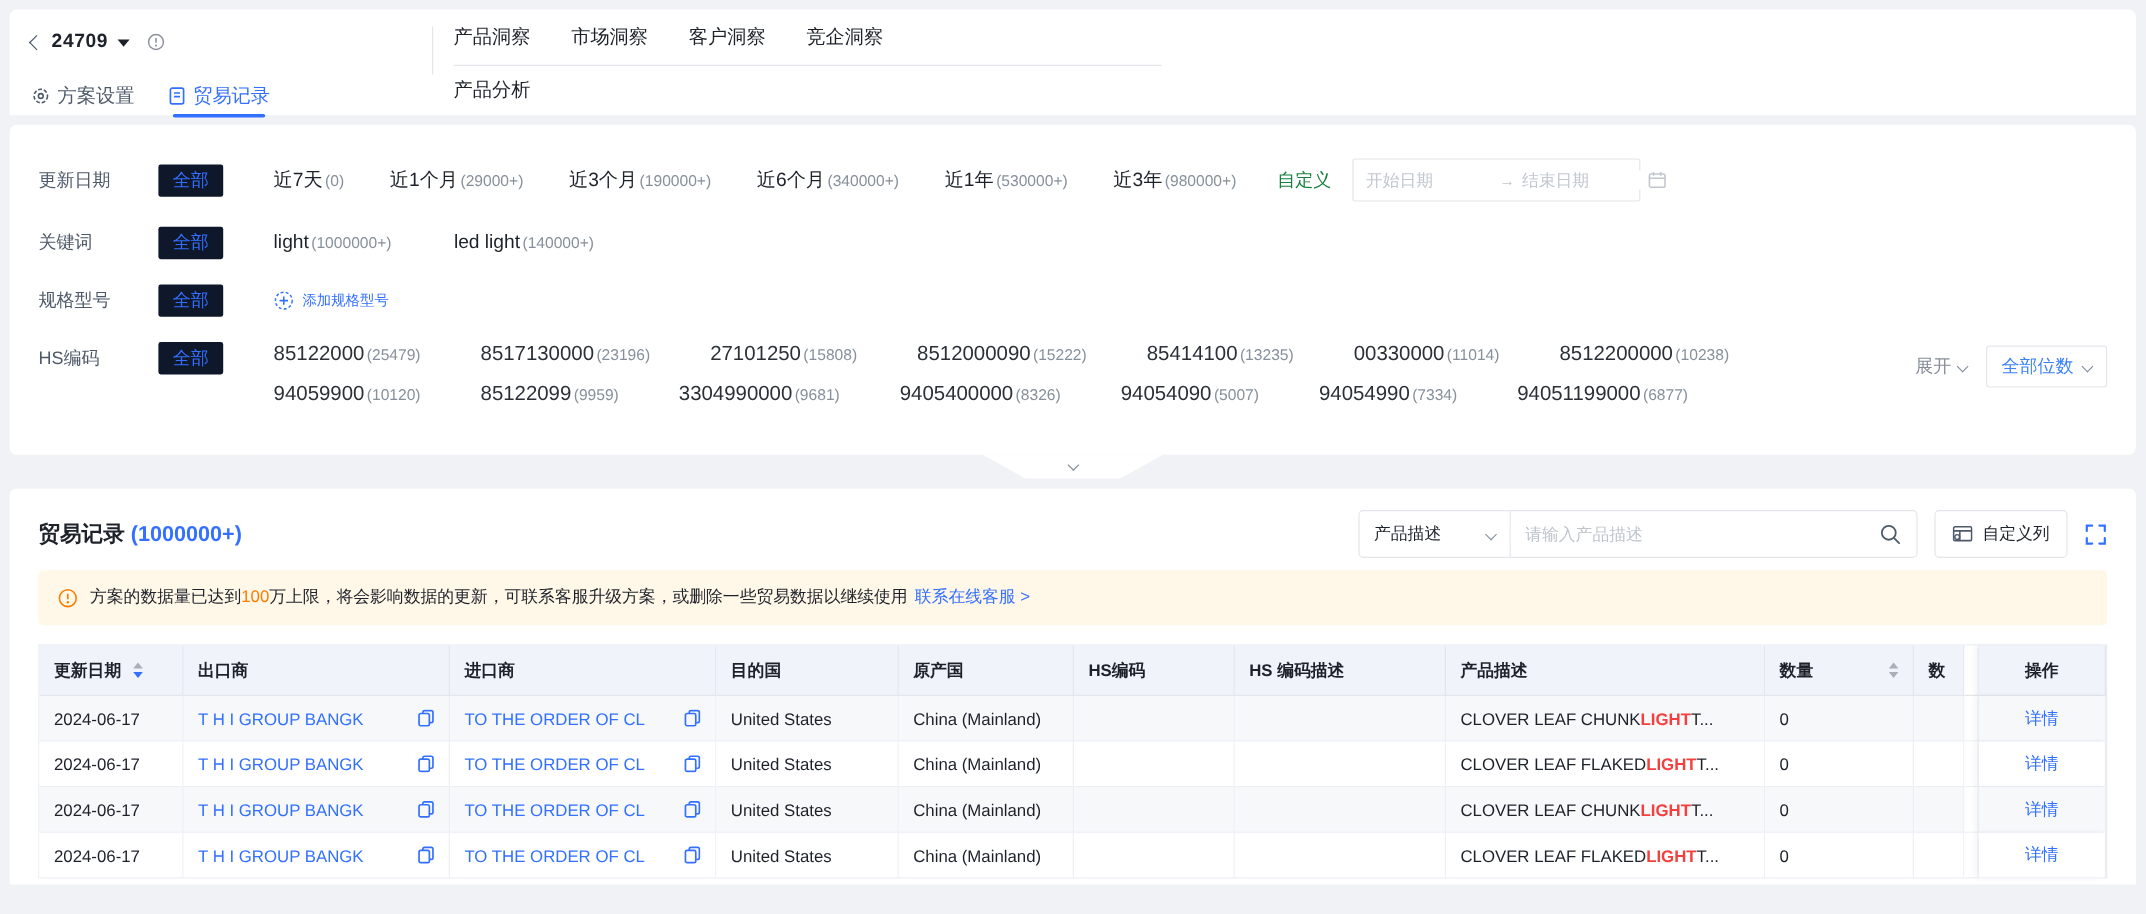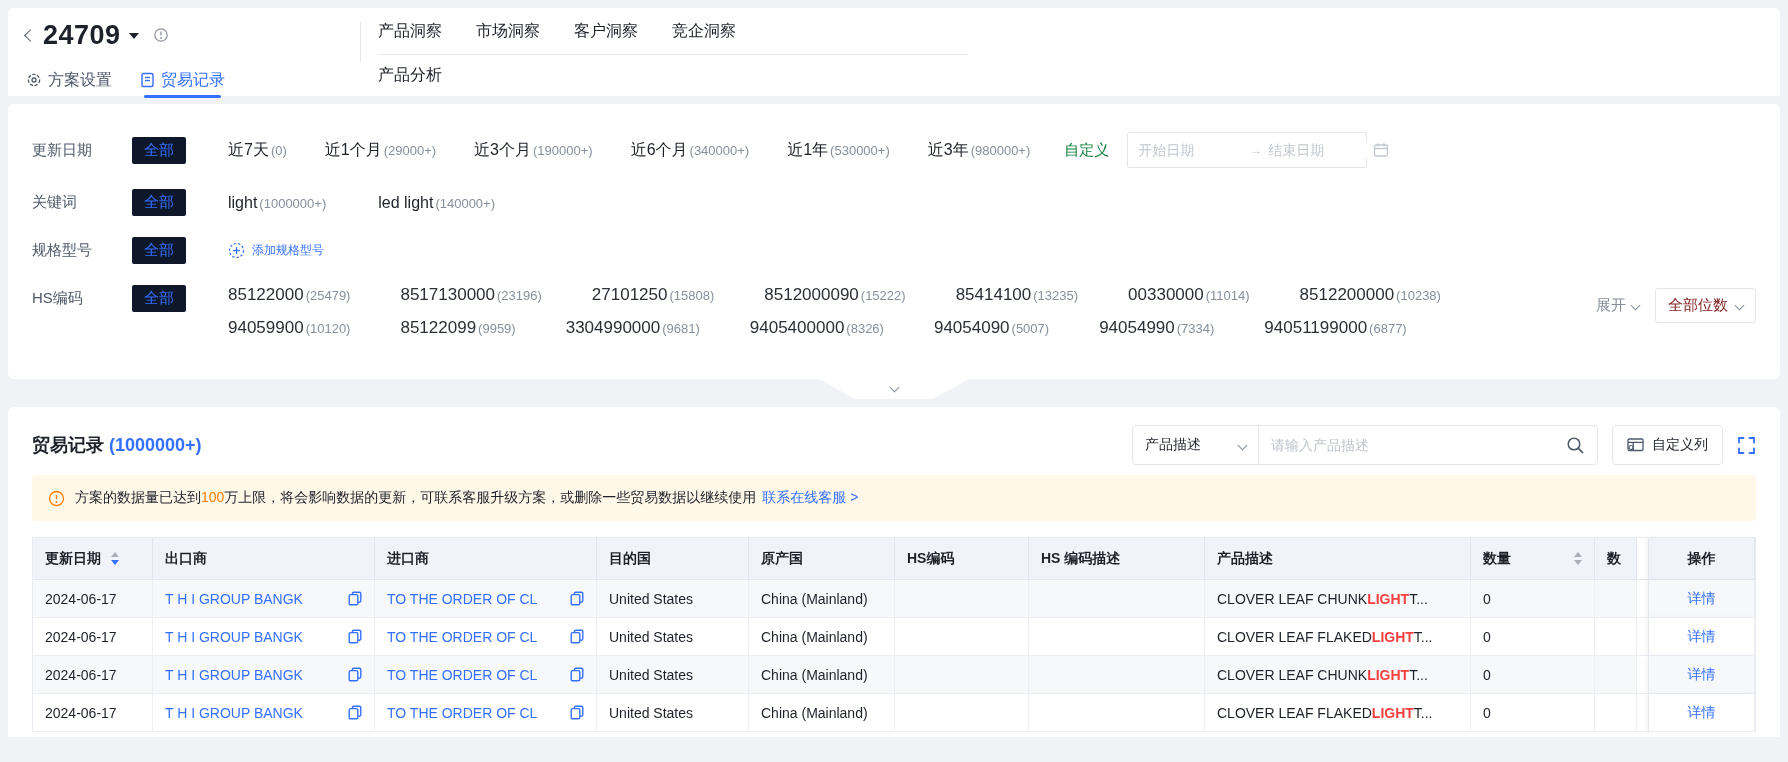--- a/index.html
+++ b/index.html
@@ -10,21 +10,21 @@
     color: #1D2129;
   }
   .card { background: #fff; margin: 0 8px; }
 
   
   .topbar { position: relative; height: 88px; margin-top: 8px; border-radius: 6px 6px 0 0; }
   .topbar-left { position: absolute; left: 18px; top: 10px; width: 330px; }
   .idrow { display: flex; align-items: center; gap: 8px; height: 34px; }
   .chev { display: inline-block; width: 7px; height: 7px; border-right: 1.6px solid #86909C; border-bottom: 1.6px solid #86909C; transform: rotate(45deg); }
   .chev.left { width: 9px; height: 9px; transform: rotate(135deg); border-color: #4E5969; }
-  .plan-id { font-size: 27px; font-weight: bold; color: #1D2129; letter-spacing: .5px; }
+  .plan-id { font-size: 16px; font-weight: bold; color: #1D2129; letter-spacing: .5px; }
   .caret-down { width: 0; height: 0; border-left: 5px solid transparent; border-right: 5px solid transparent; border-top: 6px solid #1D2129; margin-top: 2px; }
   .iconbtn { display: inline-flex; align-items: center; }
   .ltabs { display: flex; align-items: flex-end; gap: 28px; margin-top: 10px; height: 36px; }
   .ltab { position: relative; display: flex; align-items: center; gap: 6px; height: 36px; font-size: 16px; color: #4E5969; cursor: pointer; }
   .ltab.active { color: #3370FF; }
   .ltab.active::after { content: ""; position: absolute; left: 4px; right: 4px; bottom: 0; height: 3px; border-radius: 2px; background: #3370FF; }
   .vdiv { position: absolute; left: 352px; top: 14px; width: 1px; height: 40px; background: #E5E6EB; }
   .topbar-right { position: absolute; left: 370px; top: 0; right: 0; height: 100%; }
   .ntabs { display: flex; gap: 34px; align-items: center; height: 46px; font-size: 16px; color: #1D2129; }
   .ntab { cursor: pointer; }
@@ -47,21 +47,21 @@
   .dateinput input::placeholder { color: #C2C7CF; }
   .date-arrow { color: #C2C7CF; font-size: 13px; margin: 0 6px; }
   .addspec { display: flex; align-items: center; gap: 7px; color: #3370FF; font-size: 12px; cursor: pointer; }
   .hsrow { align-items: flex-start; }
   .hs-codes { display: flex; flex-direction: column; gap: 13px; }
   .hs-list { display: flex; gap: 50px; align-items: center; }
   .hs-item { white-space: nowrap; cursor: pointer; }
   .hs-item .t { font-size: 17px; color: #2B2F36; }
   .hs-right { margin-left: auto; display: flex; align-items: center; gap: 16px; padding-top: 3px; }
   .expand-toggle { display: flex; align-items: center; gap: 6px; color: #878D99; font-size: 15px; cursor: pointer; }
-  .digits-select { display: flex; align-items: center; gap: 8px; border: 1px solid #E5E6EB; border-radius: 3px; padding: 7px 12px; font-size: 15px; color: #7f1d1d; cursor: pointer; background: #fff; }
+  .digits-select { display: flex; align-items: center; gap: 8px; border: 1px solid #E5E6EB; border-radius: 3px; padding: 7px 12px; font-size: 15px; color: #3b82f6; cursor: pointer; background: #fff; }
   .collapse-tab { position: absolute; left: 50%; bottom: -20px; transform: translateX(-50%); width: 150px; height: 20px; background: #fff; clip-path: polygon(0 0, 100% 0, 76% 100%, 24% 100%); display: flex; align-items: center; justify-content: center; cursor: pointer; }
   .collapse-tab .chev { margin-top: -3px; }
 
   
   .records-card { margin-top: 28px; border-radius: 6px 6px 0 0; padding: 16px 24px 0 24px; height: 330px; }
   .rtitle-row { display: flex; align-items: center; justify-content: space-between; height: 44px; }
   .rtitle { font-size: 18px; font-weight: bold; color: #1D2129; }
   .rtitle .count { color: #3370FF; }
   .controls { display: flex; align-items: center; gap: 14px; }
   .searchgroup { display: flex; align-items: center; border: 1px solid #E5E6EB; border-radius: 4px; height: 40px; width: 466px; background: #fff; }

